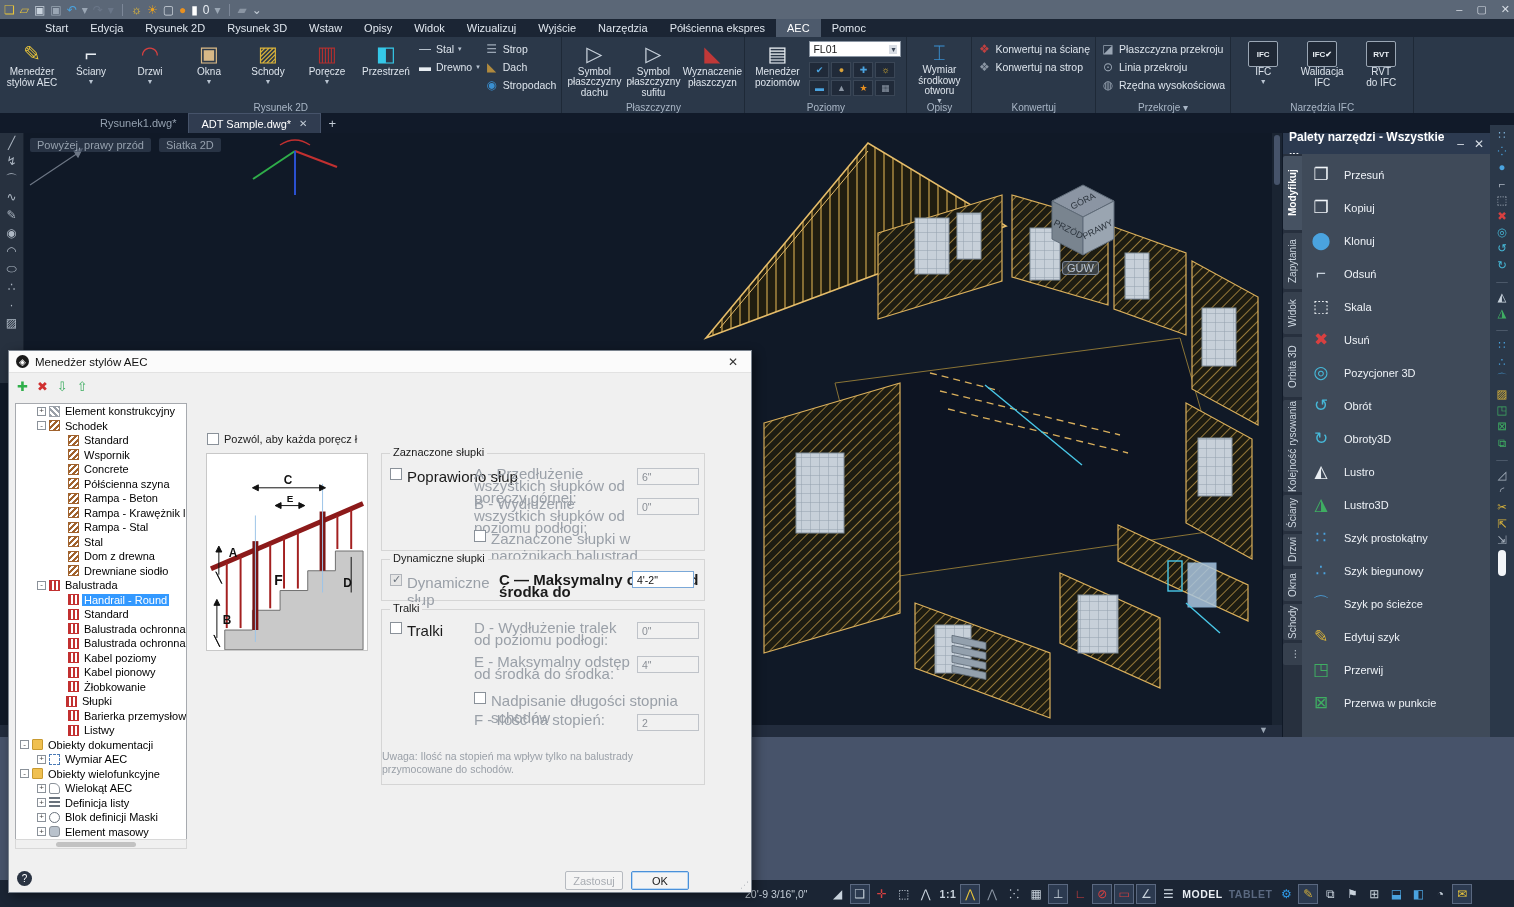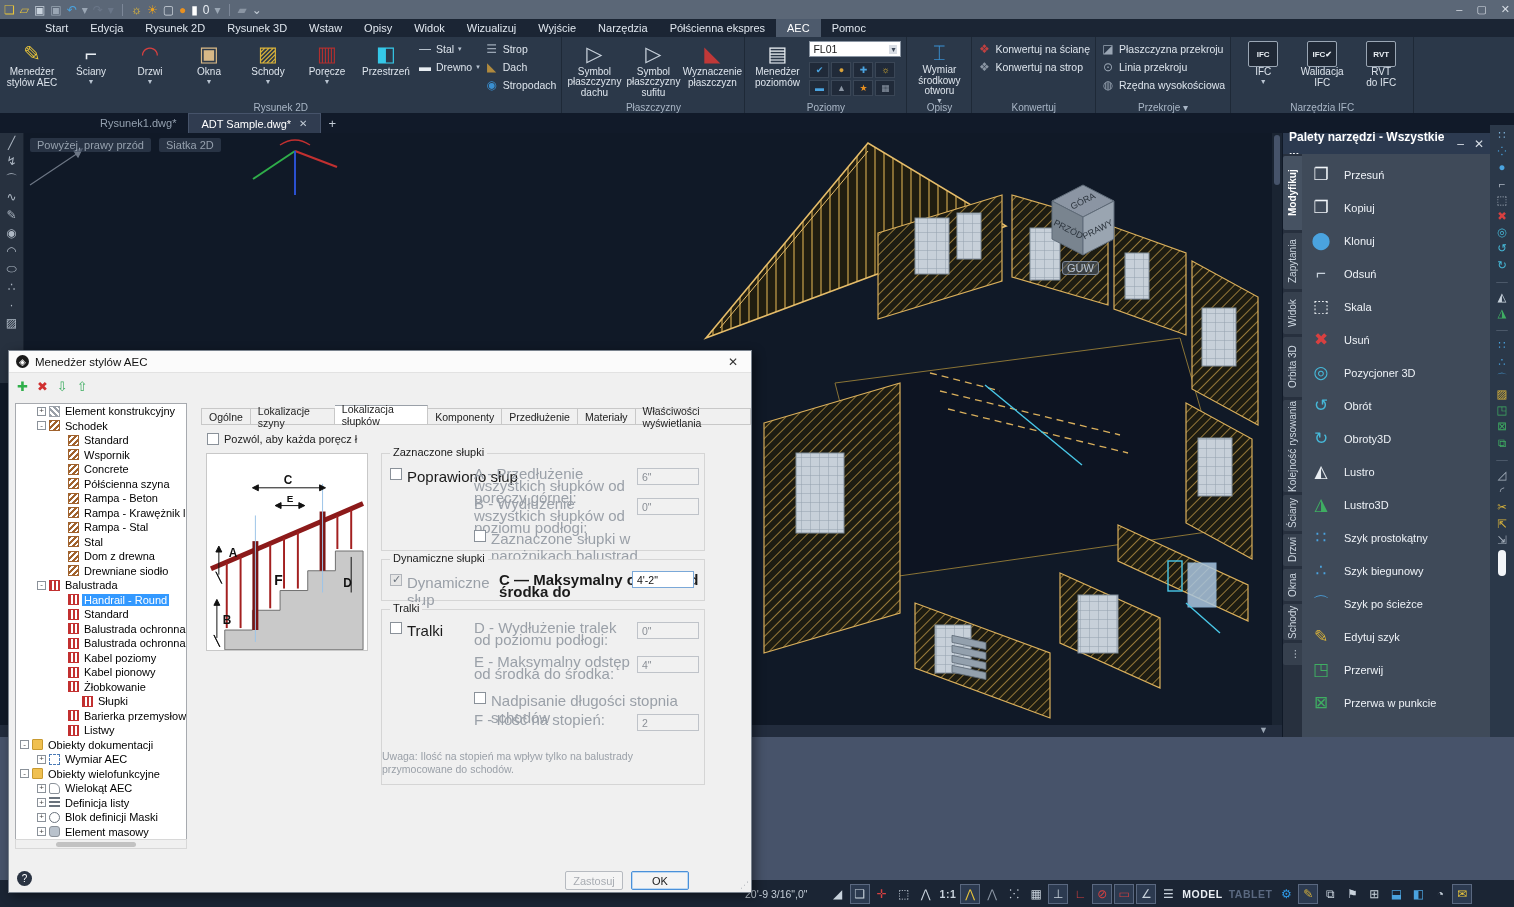--- a/index.html
+++ b/index.html
@@ -764,21 +764,21 @@
       <div class="trow" style="padding-left: 38px;">
         <span class="tspace"></span>
         <span class="tico rail"></span>
         <span class="tlabel">Kabel pionowy</span>
       </div>
       <div class="trow" style="padding-left: 38px;">
         <span class="tspace"></span>
         <span class="tico rail"></span>
         <span class="tlabel">Żłobkowanie</span>
       </div>
-      <div class="trow" style="padding-left: 52px;">
+      <div class="trow" style="padding-left: 36px;">
         <span class="tspace"></span>
         <span class="tico rail"></span>
         <span class="tlabel">Słupki</span>
       </div>
       <div class="trow" style="padding-left: 38px;">
         <span class="tspace"></span>
         <span class="tico rail"></span>
         <span class="tlabel">Barierka przemysłow</span>
       </div>
       <div class="trow" style="padding-left: 38px;">
@@ -824,29 +824,20 @@
       <div class="trow" style="padding-left: 21px;">
         <span class="texp">+</span>
         <span class="tico mat"></span>
         <span class="tlabel">Definicje materiałów</span>
       </div>
     </div>
   <div id="tree-hscroll">
       <div class="thumb"></div>
     </div>
 
-  <div id="dlg-tabs">
-      <div class="dtab">Ogólne</div>
-      <div class="dtab">Lokalizacje szyny</div>
-      <div class="dtab active">Lokalizacja słupków</div>
-      <div class="dtab">Komponenty</div>
-      <div class="dtab">Przedłużenie</div>
-      <div class="dtab">Materiały</div>
-      <div class="dtab">Właściwości wyświetlania</div>
-    </div>
 
   <div id="cb-top">
     <span class="cbx"></span>
     <span>Pozwól, aby każda poręcz ł</span>
   </div>
 
   <svg id="diagram" viewBox="0 0 162 198">
     <rect x="0" y="0" width="162" height="198" fill="#ffffff"></rect>
     <polygon points="18,198 18,178 46,178 46,158 74,158 74,138 102,138 102,118 130,118 130,98 158,98 158,198" fill="#c9c9c9" stroke="#6f6f6f" stroke-width="1"></polygon>
     <line x1="4" y1="116" x2="158" y2="50" stroke="#8c1a1a" stroke-width="5"></line>

